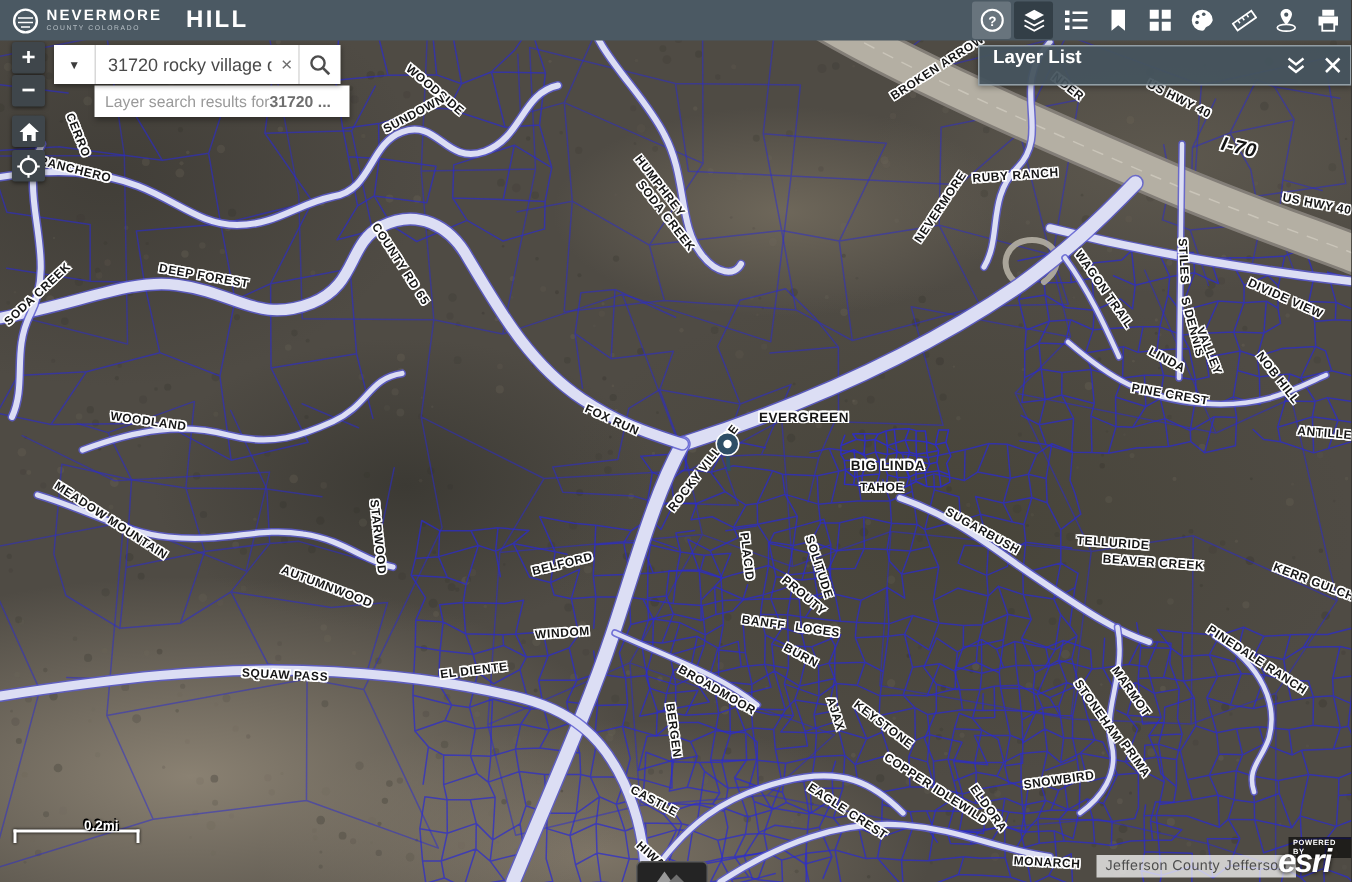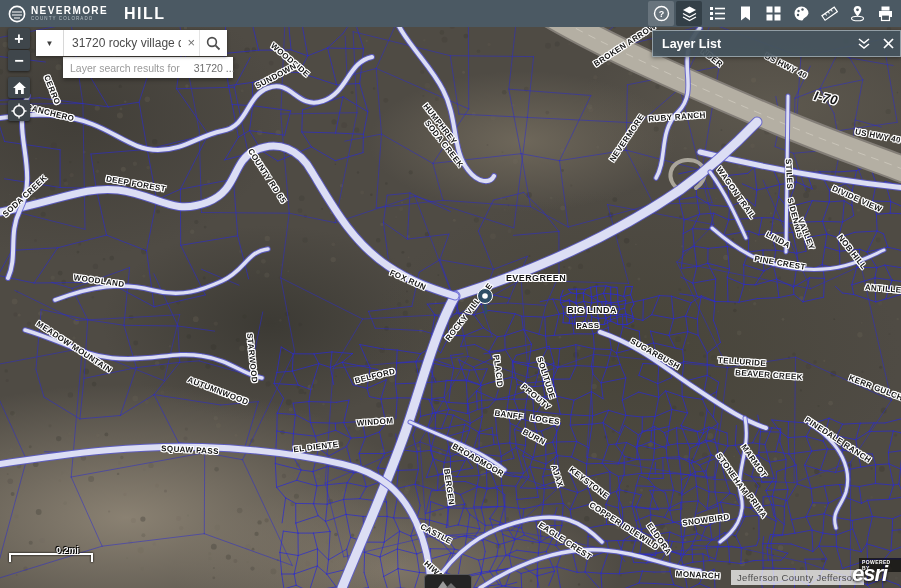--- a/index.html
+++ b/index.html
@@ -46,25 +46,25 @@
   #searchdrop span{font-size:8px;color:#3c3c3c;}
   #searchbox{position:relative;width:135px;background:#fff;}
   #searchbox input{width:100%;height:100%;border:0;outline:none;padding:0 18px 0 8px;
     font-family:"Liberation Sans",sans-serif;font-size:12px;color:#4a4a4a;box-sizing:border-box;}
   #clearx{position:absolute;right:4px;top:5px;font-size:13px;color:#6f6f6f;cursor:pointer;}
   #searchbtn{width:27px;background:#fff;border-left:1px solid #e4e4e4;display:grid;
     place-items:center;cursor:pointer;}
   #suggest{position:absolute;left:63px;top:57px;width:163px;height:21px;background:#fff;
     z-index:34;box-shadow:0 2px 4px rgba(0,0,0,.35);display:flex;align-items:center;
     padding-left:7px;font-size:10.5px;color:#9a9a9a;cursor:pointer;white-space:nowrap;}
-  #suggest b{color:#6e6e6e;margin-left:14px;font-weight:400;}
+  #suggest b{color:#6e6e6e;margin-left:0;font-weight:700;}
   
   #layerlist{position:absolute;left:652px;top:30px;width:247px;height:25px;z-index:35;
     background:rgba(69,84,94,.94);border:1px solid rgba(210,220,226,.55);
-    display:flex;align-items:center;box-shadow:0 1px 4px rgba(0,0,0,.4);}
+    display:flex;box-shadow:0 1px 4px rgba(0,0,0,.4);}
   #layerlist .title{color:#fff;font-size:12.5px;font-weight:700;margin-left:9px;flex:1;}
   .panelbtn{width:24px;height:100%;display:grid;place-items:center;cursor:pointer;color:#fff;}
   
   #scalebar{position:absolute;left:9px;top:553px;width:80px;height:7px;z-index:30;
     border-top:2px solid #fff;border-left:2px solid #fff;border-right:2px solid #fff;
     filter:drop-shadow(0 0 1px #000);}
   #scalelabel{position:absolute;left:56px;top:545px;z-index:31;color:#fff;font-size:9px;
     font-weight:700;text-shadow:0 0 2px #000,1px 1px 0 #000,-1px -1px 0 #000;}
   #coords{position:absolute;left:8px;top:567px;z-index:30;display:flex;align-items:center;
     gap:6px;background:rgba(35,35,35,.78);border-radius:2px;padding:3px 8px;color:#fff;
@@ -821,21 +821,21 @@
         <span class="maplabel" style="left: 795px; top: 218px; transform: translate(-50%, -50%) rotate(75deg);">S DENNIS</span>
         <span class="maplabel" style="left: 806px; top: 234px; transform: translate(-50%, -50%) rotate(68deg);">VALLEY</span>
         <span class="maplabel" style="left: 778px; top: 240px; transform: translate(-50%, -50%) rotate(28deg);">LINDA</span>
         <span class="maplabel" style="left: 852px; top: 252px; transform: translate(-50%, -50%) rotate(52deg);">NOB HILL</span>
         <span class="maplabel" style="left: 780px; top: 263px; transform: translate(-50%, -50%) rotate(10deg);">PINE CREST</span>
         <span class="maplabel" style="left: 886px; top: 289px; transform: translate(-50%, -50%) rotate(5deg);">ANTILLES</span>
         <span class="maplabel" style="left: 408px; top: 280px; transform: translate(-50%, -50%) rotate(24deg);">FOX RUN</span>
         <span class="maplabel" style="left: 536px; top: 278px; font-size: 9px; transform: translate(-50%, -50%) rotate(0deg);">EVERGREEN</span>
         <span class="maplabel" style="left: 469px; top: 312px; transform: translate(-50%, -50%) rotate(-52deg);">ROCKY VILLAGE</span>
         <span class="maplabel" style="left: 592px; top: 310px; font-size: 9px; transform: translate(-50%, -50%) rotate(0deg);">BIG LINDA</span>
-        <span class="maplabel" style="left: 588px; top: 325px; transform: translate(-50%, -50%) rotate(0deg);">PASS</span>
+        <span class="maplabel" style="left: 588px; top: 325px; transform: translate(-50%, -50%) rotate(0deg);">TAHOE</span>
         <span class="maplabel" style="left: 99px; top: 281px; transform: translate(-50%, -50%) rotate(8deg);">WOODLAND</span>
         <span class="maplabel" style="left: 74px; top: 347px; transform: translate(-50%, -50%) rotate(33deg);">MEADOW MOUNTAIN</span>
         <span class="maplabel" style="left: 252px; top: 358px; transform: translate(-50%, -50%) rotate(84deg);">STARWOOD</span>
         <span class="maplabel" style="left: 218px; top: 391px; transform: translate(-50%, -50%) rotate(21deg);">AUTUMNWOOD</span>
         <span class="maplabel" style="left: 190px; top: 450px; transform: translate(-50%, -50%) rotate(3deg);">SQUAW PASS</span>
         <span class="maplabel" style="left: 655px; top: 354px; transform: translate(-50%, -50%) rotate(29deg);">SUGARBUSH</span>
         <span class="maplabel" style="left: 742px; top: 362px; transform: translate(-50%, -50%) rotate(4deg);">TELLURIDE</span>
         <span class="maplabel" style="left: 769px; top: 375px; transform: translate(-50%, -50%) rotate(4deg);">BEAVER CREEK</span>
         <span class="maplabel" style="left: 876px; top: 388px; transform: translate(-50%, -50%) rotate(21deg);">KERR GULCH</span>
         <span class="maplabel" style="left: 375px; top: 376px; transform: translate(-50%, -50%) rotate(-14deg);">BELFORD</span>

